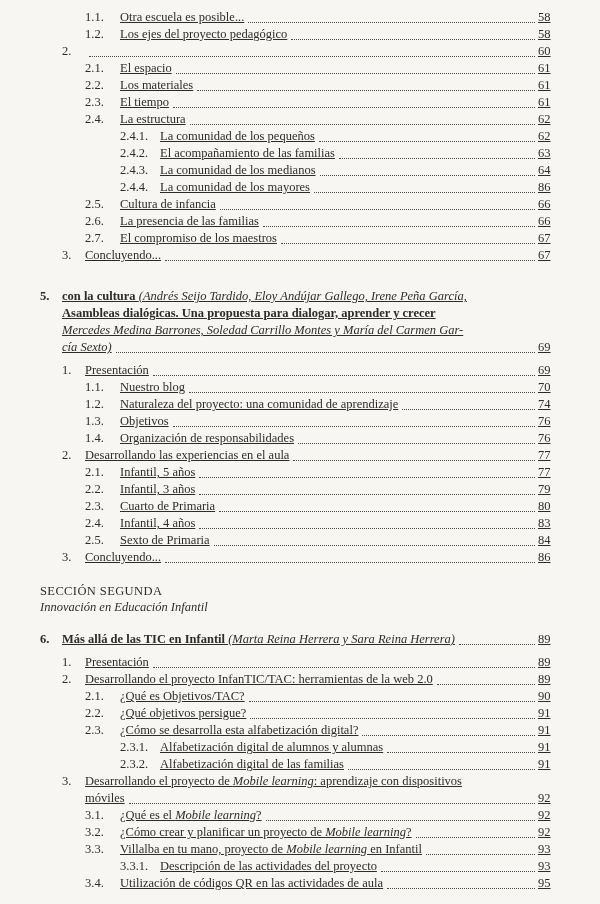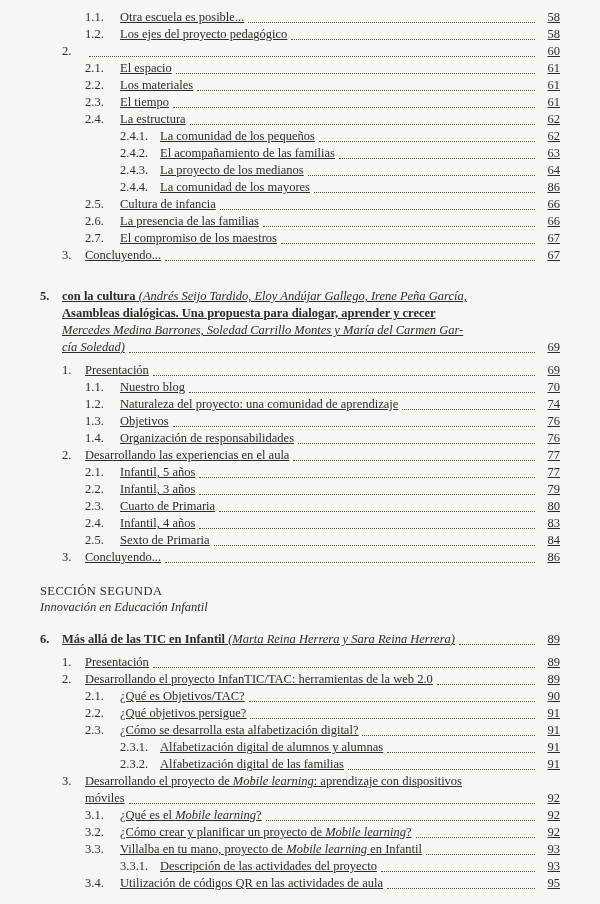--- a/index.html
+++ b/index.html
@@ -22,21 +22,21 @@
   .line.last .txt { flex: 0 1 auto; min-width: 0; }
   .b { font-weight: bold; }
   .i { font-style: italic; }
   .dots {
     flex: 1 1 auto;
     align-self: flex-end;
     border-bottom: 1.4px dotted #4e4a44;
     margin: 0 3px 3.5px 4px;
     min-width: 6px;
   }
-  .pg { flex: none; min-width: 22px; text-align: right; }
+  .pg { flex: none; min-width: 22px; }
 
   .lvl0 > .num { width: 22px; font-weight: bold; }
   .lvl1 { padding-left: 22px; } .lvl1 > .num { width: 23px; }
   .lvl2 { padding-left: 45px; } .lvl2 > .num { width: 35px; }
   .lvl3 { padding-left: 80px; } .lvl3 > .num { width: 40px; }
 
   .section-heading { font-size: 12.5px; line-height: 16px; color: #2e2c29; }
   .section-title { letter-spacing: 0.4px; }
   .section-subtitle { font-style: italic; }
 </style>
@@ -131,21 +131,21 @@
             <span class="txt"><span>El acompañamiento de las familias</span></span>
             <span class="dots"></span>
             <span class="pg">63</span>
           </div>
         </div>
       </div>
       <div class="entry lvl3">
         <span class="num">2.4.3.</span>
         <div class="body">
           <div class="line last">
-            <span class="txt"><span>La proyecto de los medianos</span></span>
+            <span class="txt"><span>La comunidad de los medianos</span></span>
             <span class="dots"></span>
             <span class="pg">64</span>
           </div>
         </div>
       </div>
       <div class="entry lvl3">
         <span class="num">2.4.4.</span>
         <div class="body">
           <div class="line last">
             <span class="txt"><span>La comunidad de los mayores</span></span>
@@ -195,21 +195,21 @@
         </div>
       </div>
       <div class="gap" style="height: 24px;"></div>
       <div class="entry lvl0">
         <span class="num">5.</span>
         <div class="body">
           <div class="line"><span class="txt"><span class="b">con la cultura </span><span class="i">(Andrés Seijo Tardido, Eloy Andújar Gallego, Irene Peña García,</span></span></div>
           <div class="line"><span class="txt"><span class="b">Asambleas dialógicas. Una propuesta para dialogar, aprender y crecer</span></span></div>
           <div class="line"><span class="txt"><span class="i">Mercedes Medina Barrones, Soledad Carrillo Montes y María del Carmen Gar-</span></span></div>
           <div class="line last">
-            <span class="txt"><span class="i">cía Soledad)</span></span>
+            <span class="txt"><span class="i">cía Sexto)</span></span>
             <span class="dots"></span>
             <span class="pg">69</span>
           </div>
         </div>
       </div>
       <div class="gap" style="height: 6px;"></div>
       <div class="entry lvl1">
         <span class="num">1.</span>
         <div class="body">
           <div class="line last">

